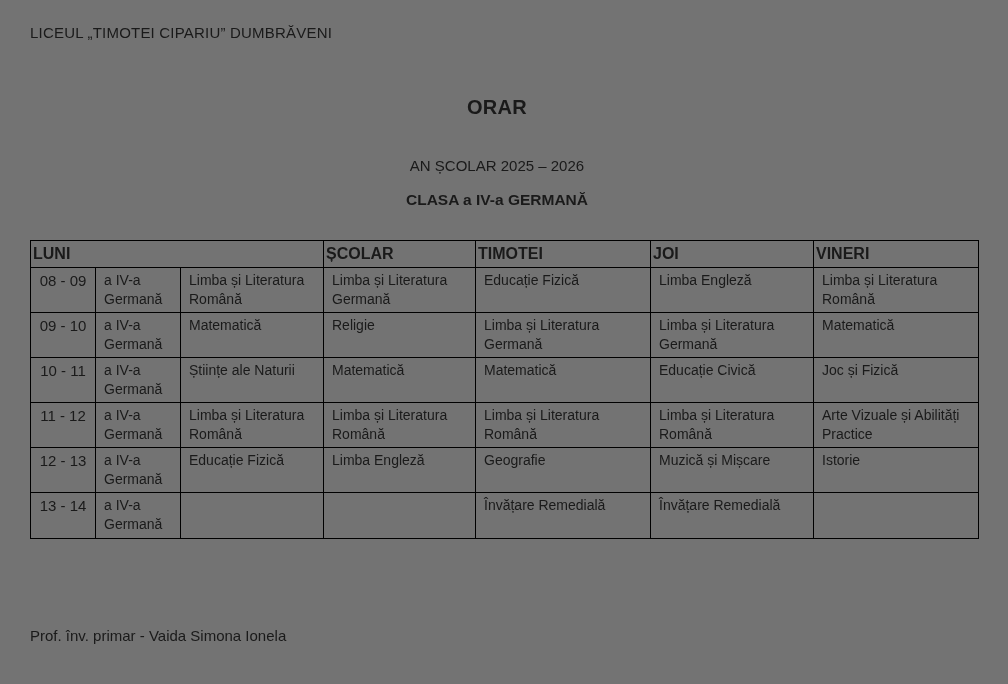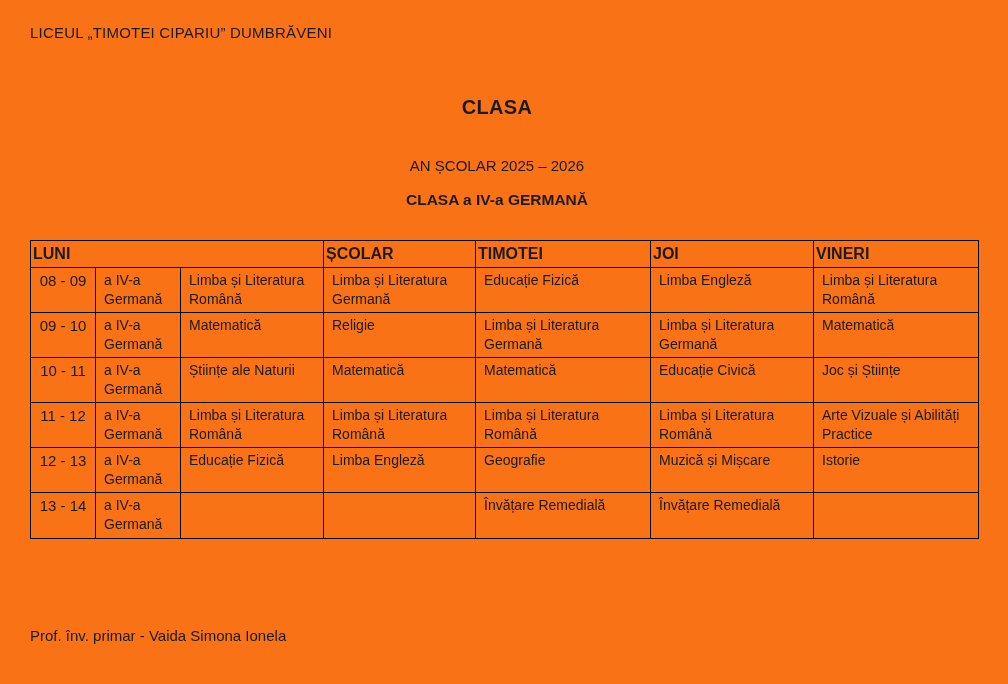--- a/index.html
+++ b/index.html
@@ -2,21 +2,21 @@
 <html><head>
 <meta charset="utf-8">
 <style>
   * { margin: 0; padding: 0; box-sizing: border-box; }
   html, body { background: #e9e9e9; }
   body { font-family: "Liberation Sans", sans-serif; }
   .page {
     position: relative;
     width: 1008px;
     height: 684px;
-    background: #f97316;
+    background: #737373;
     color: #1a1a1a;
     overflow: hidden;
     margin: 0 auto;
   }
   .school-header {
     position: absolute;
     left: 30px;
     top: 24px;
     font-size: 15px;
     letter-spacing: 0.2px;
@@ -87,21 +87,21 @@
   }
 </style>
 </head>
 <body>
 
 <div class="page">
 
   <div class="school-header">LICEUL „TIMOTEI CIPARIU” DUMBRĂVENI</div>
 
   <div class="title-block">
-    <div class="doc-title">CLASA</div>
+    <div class="doc-title">ORAR</div>
     <div class="doc-subtitle">AN ȘCOLAR 2025 – 2026</div>
     <div class="doc-classline">CLASA a IV-a GERMANĂ</div>
   </div>
 
   <table class="timetable">
     <colgroup>
       <col style="width:65px">
       <col style="width:85px">
       <col style="width:143px">
       <col style="width:152px">
@@ -137,21 +137,21 @@
           <td class="subject">Limba și Literatura Germană</td>
           <td class="subject">Matematică</td>
         </tr>
         <tr>
           <td class="ora">10 - 11</td>
           <td class="clasa">a IV-a Germană</td>
           <td class="subject">Științe ale Naturii</td>
           <td class="subject">Matematică</td>
           <td class="subject">Matematică</td>
           <td class="subject">Educație Civică</td>
-          <td class="subject">Joc și Științe</td>
+          <td class="subject">Joc și Fizică</td>
         </tr>
         <tr>
           <td class="ora">11 - 12</td>
           <td class="clasa">a IV-a Germană</td>
           <td class="subject">Limba și Literatura Română</td>
           <td class="subject">Limba și Literatura Română</td>
           <td class="subject">Limba și Literatura Română</td>
           <td class="subject">Limba și Literatura Română</td>
           <td class="subject">Arte Vizuale și Abilități Practice</td>
         </tr>

